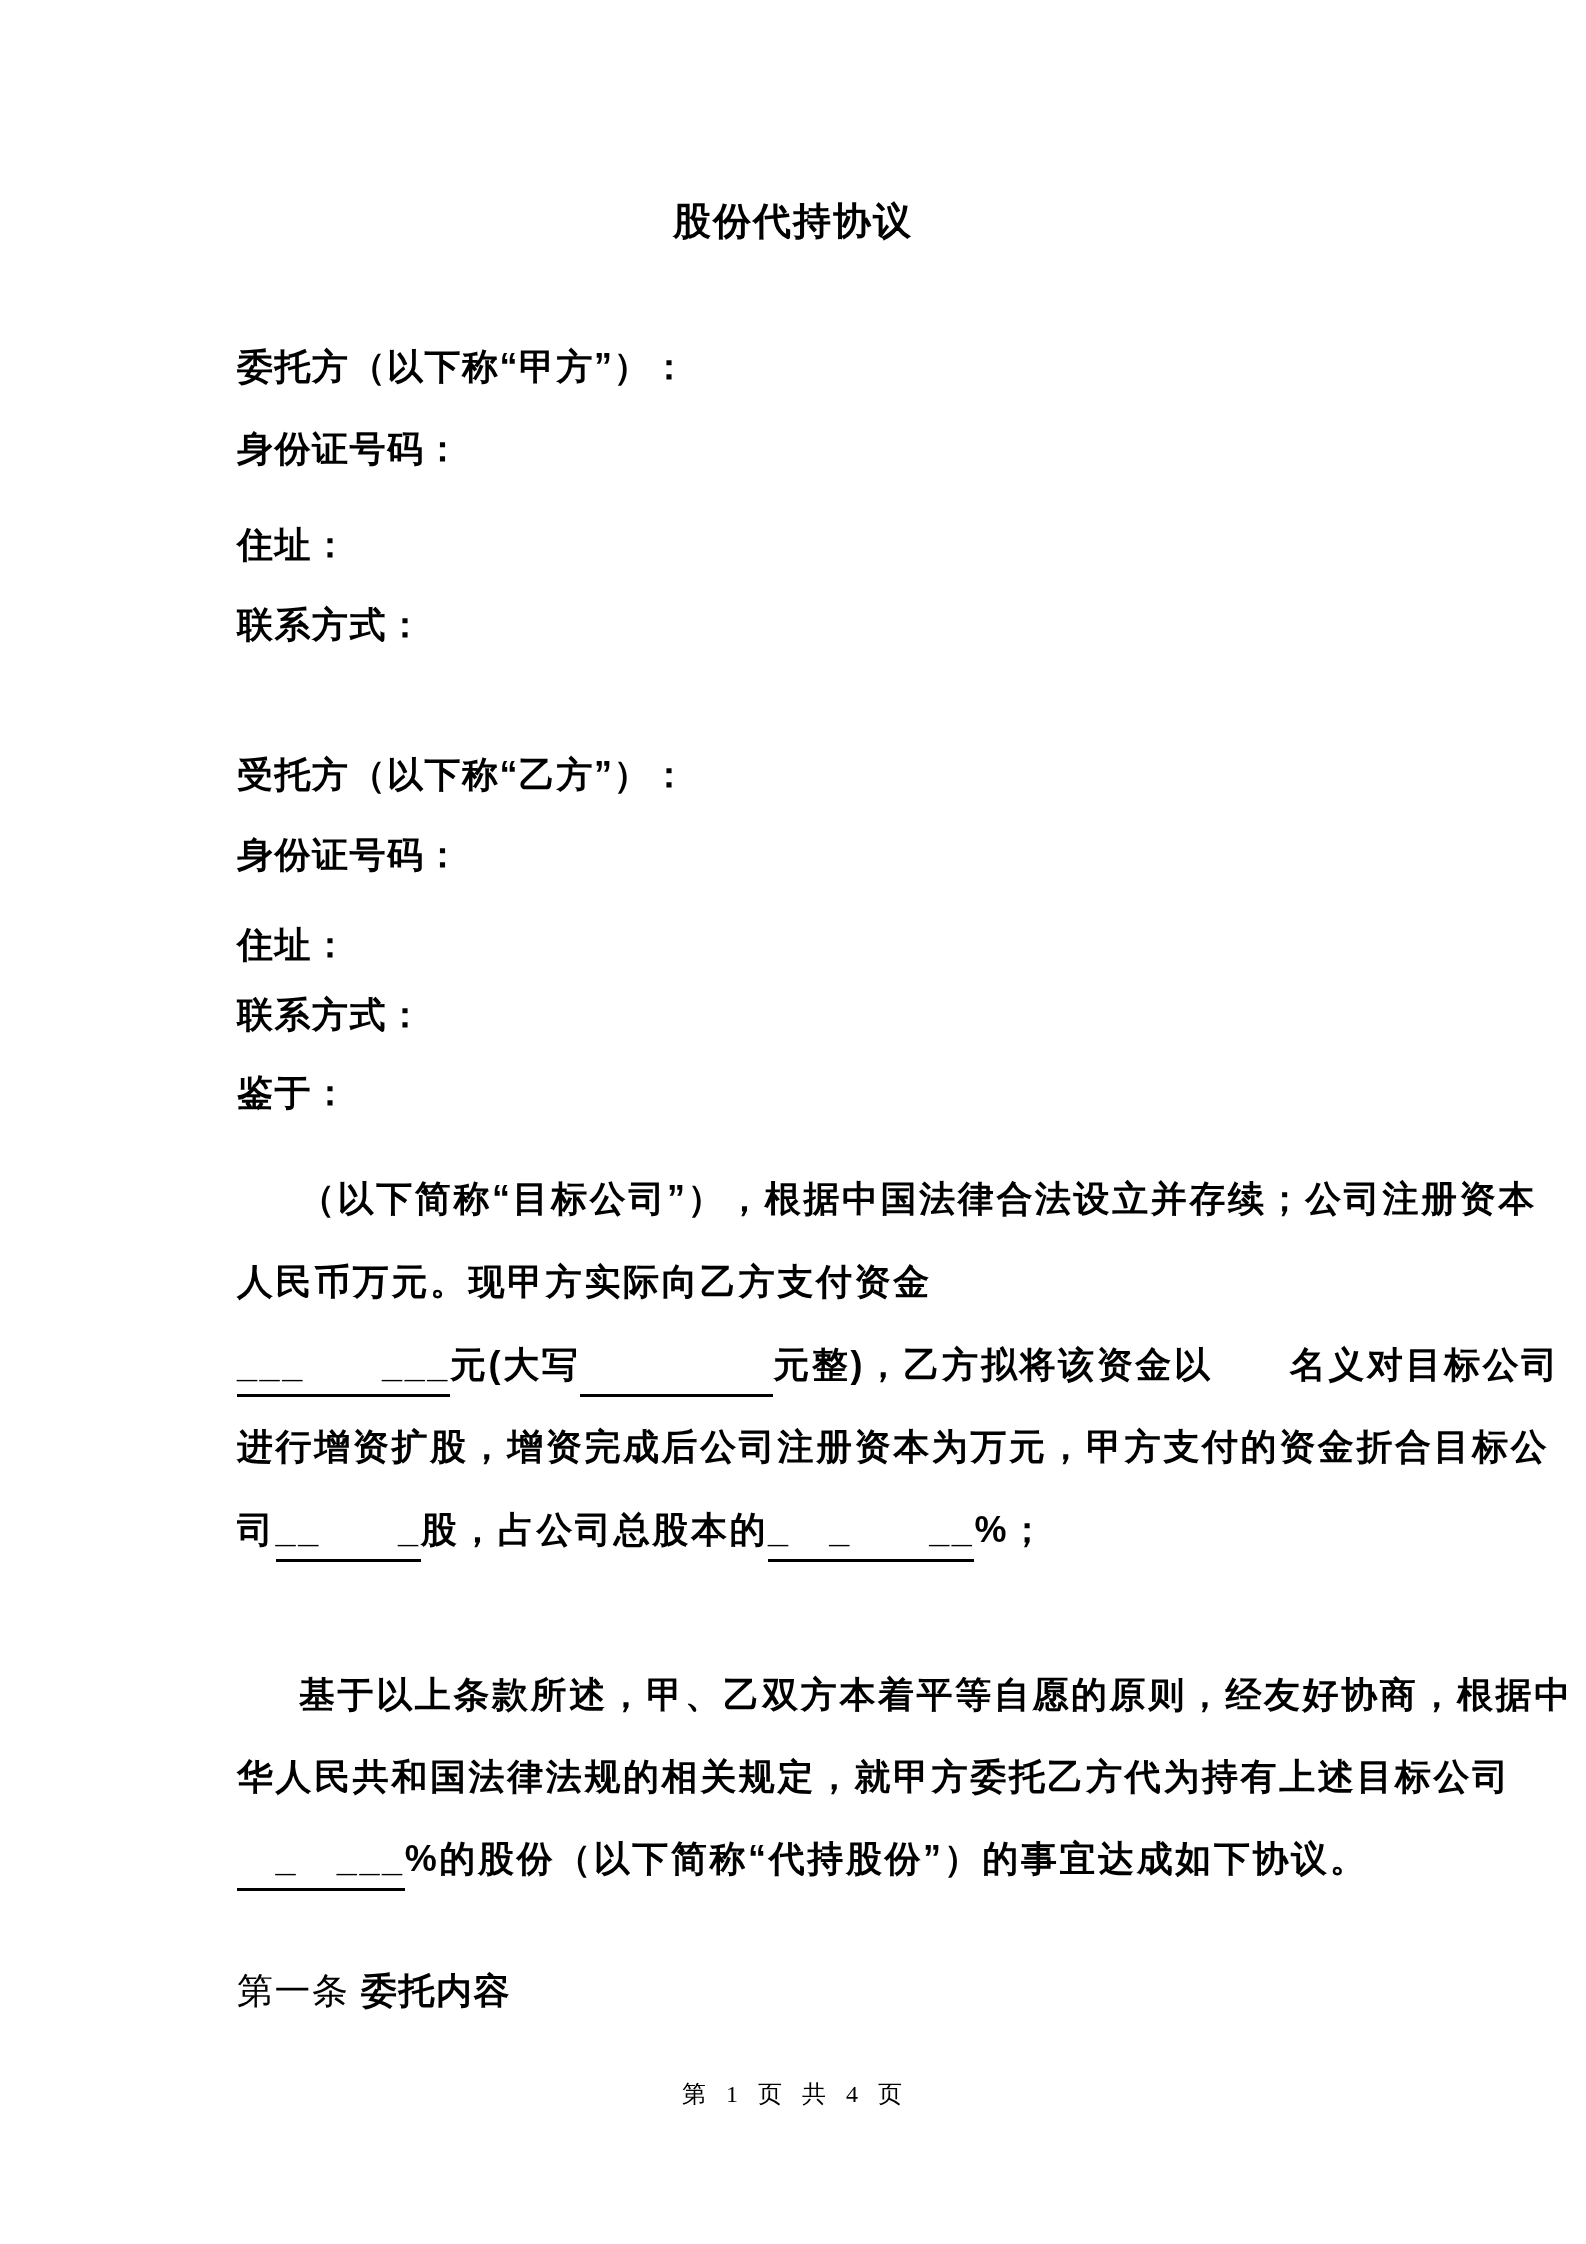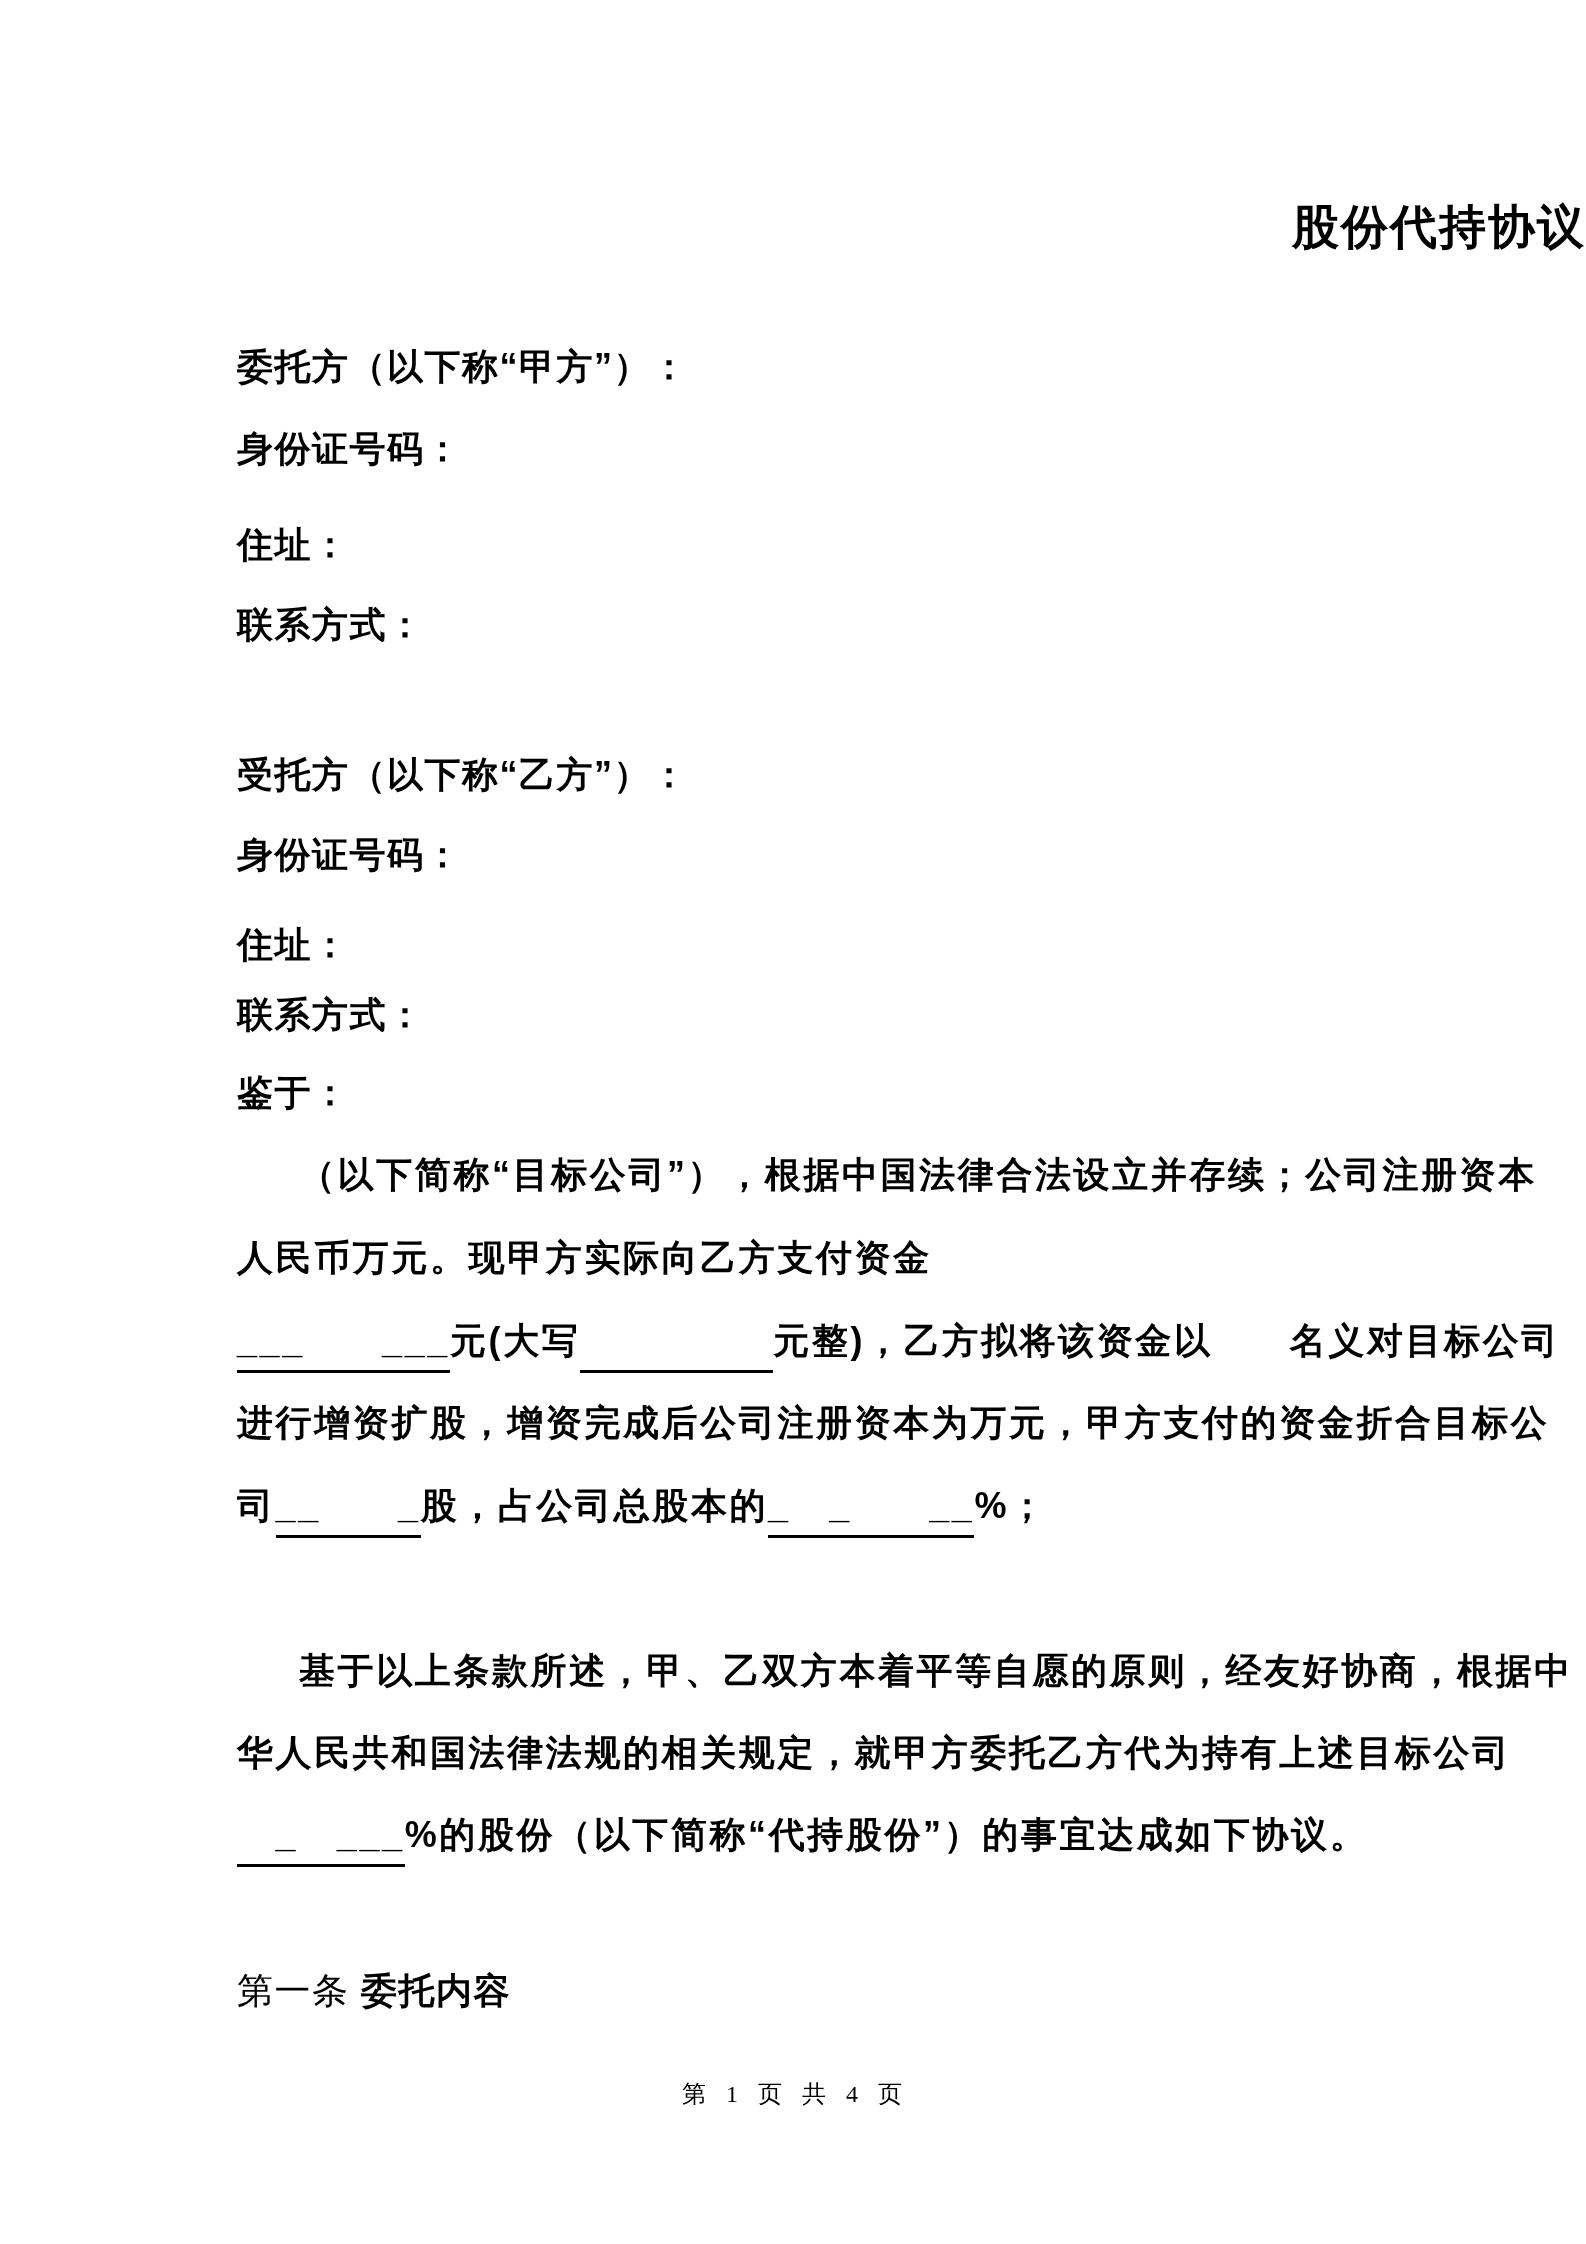--- a/index.html
+++ b/index.html
@@ -14,27 +14,27 @@
   }
   .line {
     position:absolute;
     left:237px;
     font-size:36px;
     font-weight:700;
     line-height:1.25;
     white-space:pre;
     letter-spacing:1.5px;
   }
-  .just { letter-spacing:2.6px; }
+  .just { letter-spacing:2.6px;margin-top:24px; }
   .indent2 { padding-left:62px; }
   .doc-title {
     position:absolute;
     left:0; right:0; top:196px;
-    text-align:right;
-    font-size:47px;
+    text-align:center;
+    font-size:38px;
     font-weight:700;
     letter-spacing:2px;
   }
   .blank {
     display:inline-block;
     border-bottom:3px solid #000;
     padding-bottom:9px;
     line-height:1.1;
   }
   .art-num {

